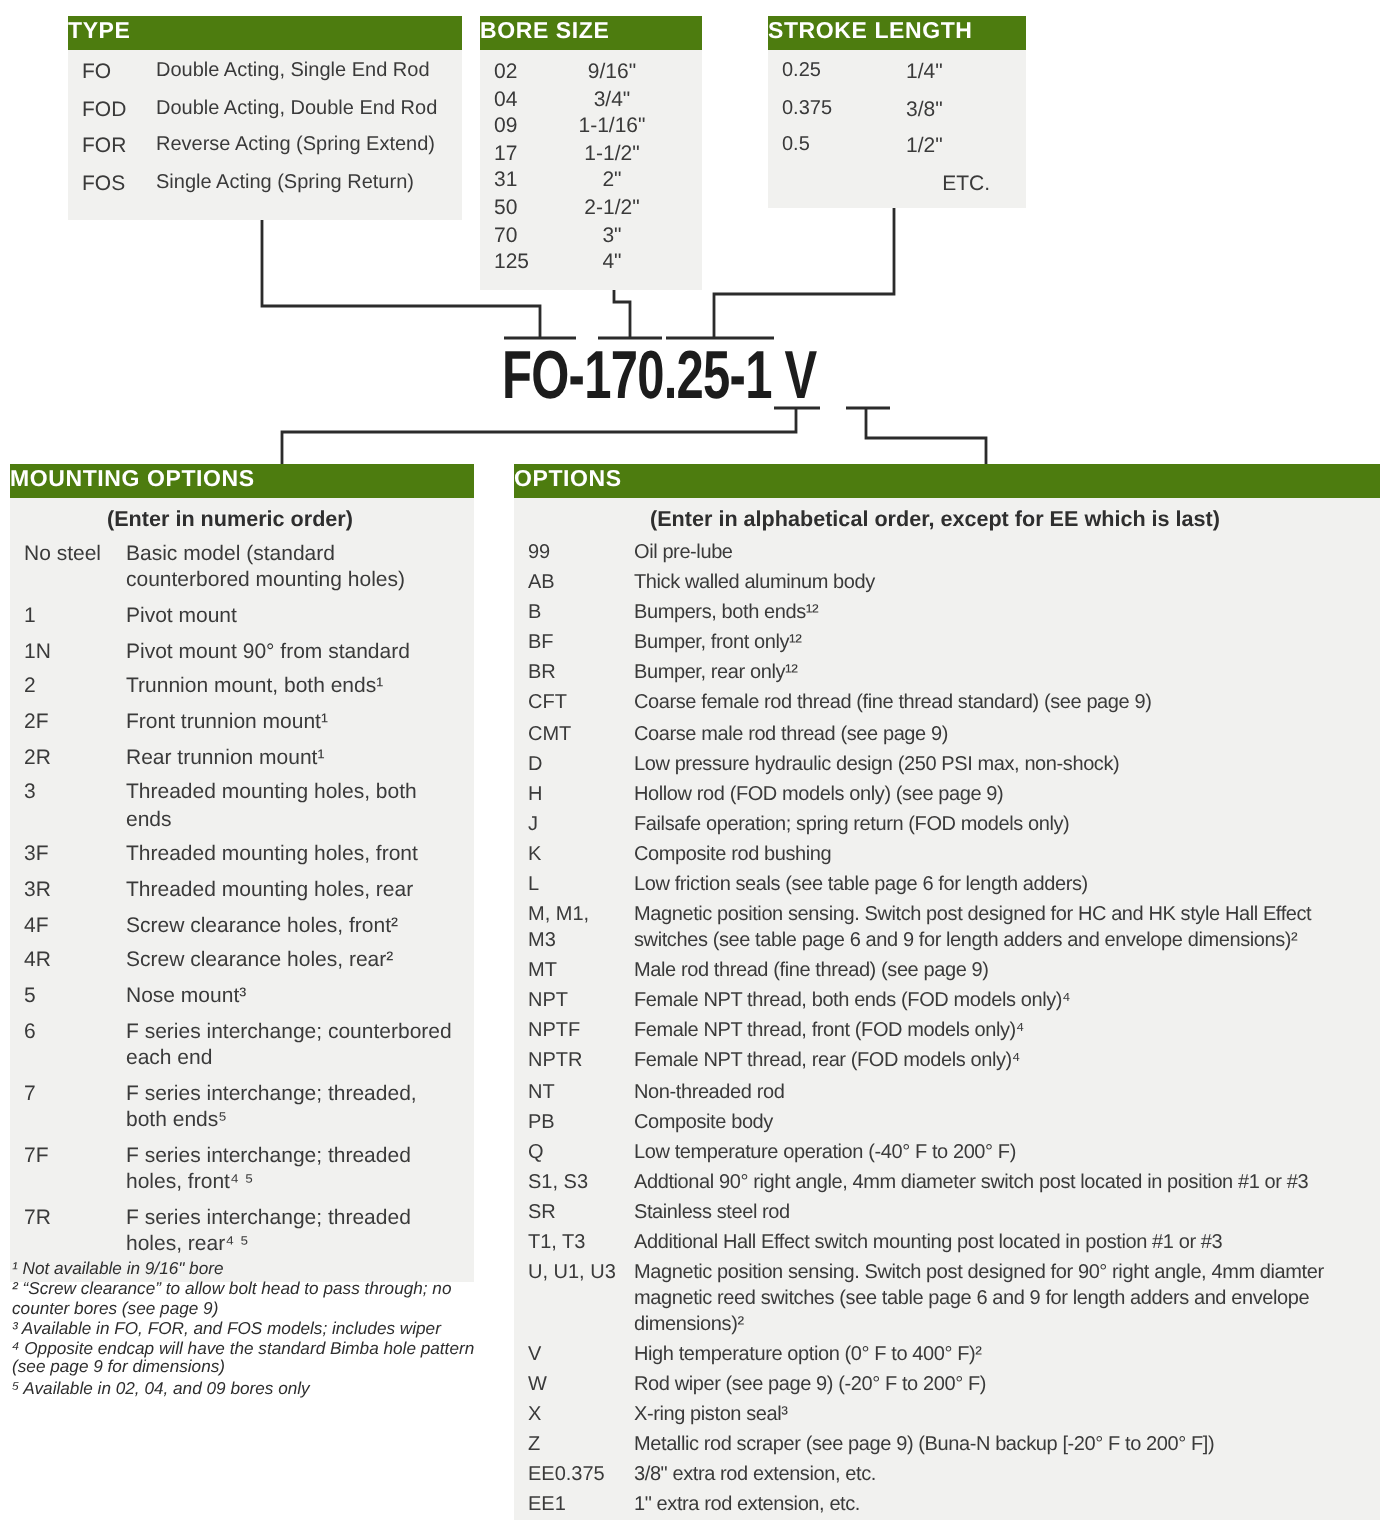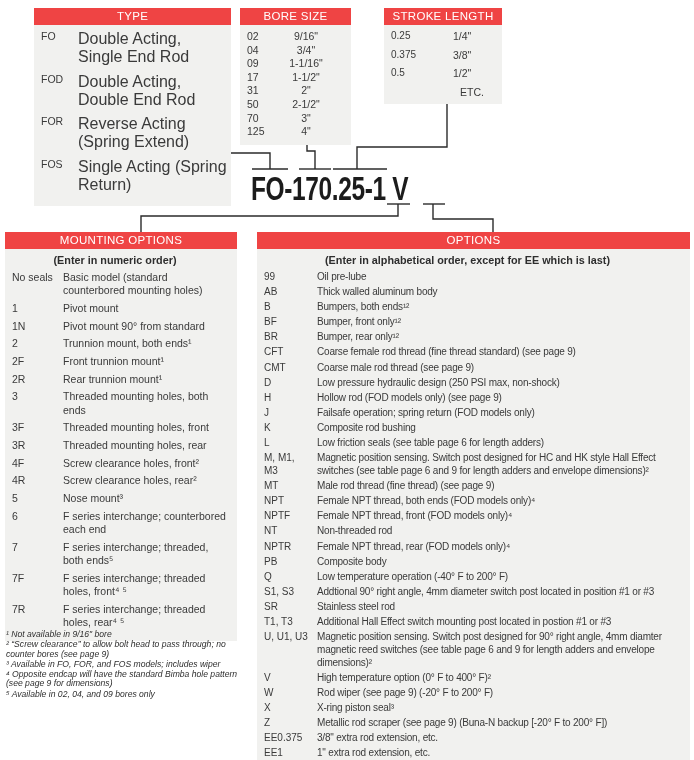--- a/index.html
+++ b/index.html
@@ -3,32 +3,32 @@
 <meta charset="utf-8">
 <style>
   html,body{margin:0;padding:0;background:#ffffff;}
   .canvas{
     position:relative;width:694px;height:760px;background:#ffffff;overflow:hidden;
     font-family:"Liberation Sans","DejaVu Sans",sans-serif;color:#3a3a3a;
   }
   svg.connectors{position:absolute;left:0;top:0;z-index:1;pointer-events:none;}
   .box,.panel{position:absolute;background:#f1f1ef;z-index:2;}
   .bar{
-    background:#ef4444;color:#ffffff;font-weight:normal;font-size:11.5px;
-    text-align:center;letter-spacing:.3px;padding:2px 0 3px 0;
+    background:#4d7c0f;color:#ffffff;font-weight:bold;font-size:11.5px;
+    text-align:left;letter-spacing:.3px;padding:2px 0 3px 0;
   }
   
   .type-box{left:34px;top:8px;width:197px;}
   .bore-box{left:240px;top:8px;width:111px;}
-  .stroke-box{left:384px;top:8px;width:118px;}
+  .stroke-box{left:384px;top:8px;width:129px;}
   .box-body{padding:5px 4px 6px 4px;}
   .row{display:flex;align-items:flex-start;}
   .type-box .row{margin:0 0 6.5px 0;}
   .type-box .code{width:37px;padding-left:3px;font-size:10.5px;flex:none;}
-  .type-box .desc{font-size:16px;}
+  .type-box .desc{font-size:10px;}
   .bore-box .row{margin:0 0 1.6px 0;align-items:center;}
   .bore-box .code{width:28px;padding-left:3px;font-size:10.5px;flex:none;}
   .bore-box .desc{width:62px;text-align:center;font-size:10.5px;}
   .stroke-box .row{margin:0 0 6.5px 0;}
   .stroke-box .code{width:62px;padding-left:3px;font-size:10px;flex:none;}
   .stroke-box .desc{font-size:10.5px;}
   .etc-row{text-align:right;font-size:10.5px;padding-right:14px;}
   
   .partnum{
     position:absolute;left:251px;top:169px;z-index:2;
@@ -173,21 +173,21 @@
   </section>
 
   <div class="partnum">FO-170.25-1 V</div>
 
   <section class="panel mounting-panel">
     <header class="bar">MOUNTING OPTIONS</header>
     <div class="subtitle">(Enter in numeric order)</div>
     <div class="list">
 
         <div class="row">
-          <span class="code">No seals</span>
+          <span class="code">No steel</span>
           <span class="desc">Basic model (standard counterbored mounting holes)</span>
         </div>
 
         <div class="row">
           <span class="code">1</span>
           <span class="desc">Pivot mount</span>
         </div>
 
         <div class="row">
           <span class="code">1N</span>
@@ -354,30 +354,30 @@
           <span class="code">NPT</span>
           <span class="desc">Female NPT thread, both ends (FOD models only)⁴</span>
         </div>
 
         <div class="row">
           <span class="code">NPTF</span>
           <span class="desc">Female NPT thread, front (FOD models only)⁴</span>
         </div>
 
         <div class="row">
+          <span class="code">NPTR</span>
+          <span class="desc">Female NPT thread, rear (FOD models only)⁴</span>
+        </div>
+
+        <div class="row">
           <span class="code">NT</span>
           <span class="desc">Non-threaded rod</span>
         </div>
 
         <div class="row">
-          <span class="code">NPTR</span>
-          <span class="desc">Female NPT thread, rear (FOD models only)⁴</span>
-        </div>
-
-        <div class="row">
           <span class="code">PB</span>
           <span class="desc">Composite body</span>
         </div>
 
         <div class="row">
           <span class="code">Q</span>
           <span class="desc">Low temperature operation (-40° F to 200° F)</span>
         </div>
 
         <div class="row">

